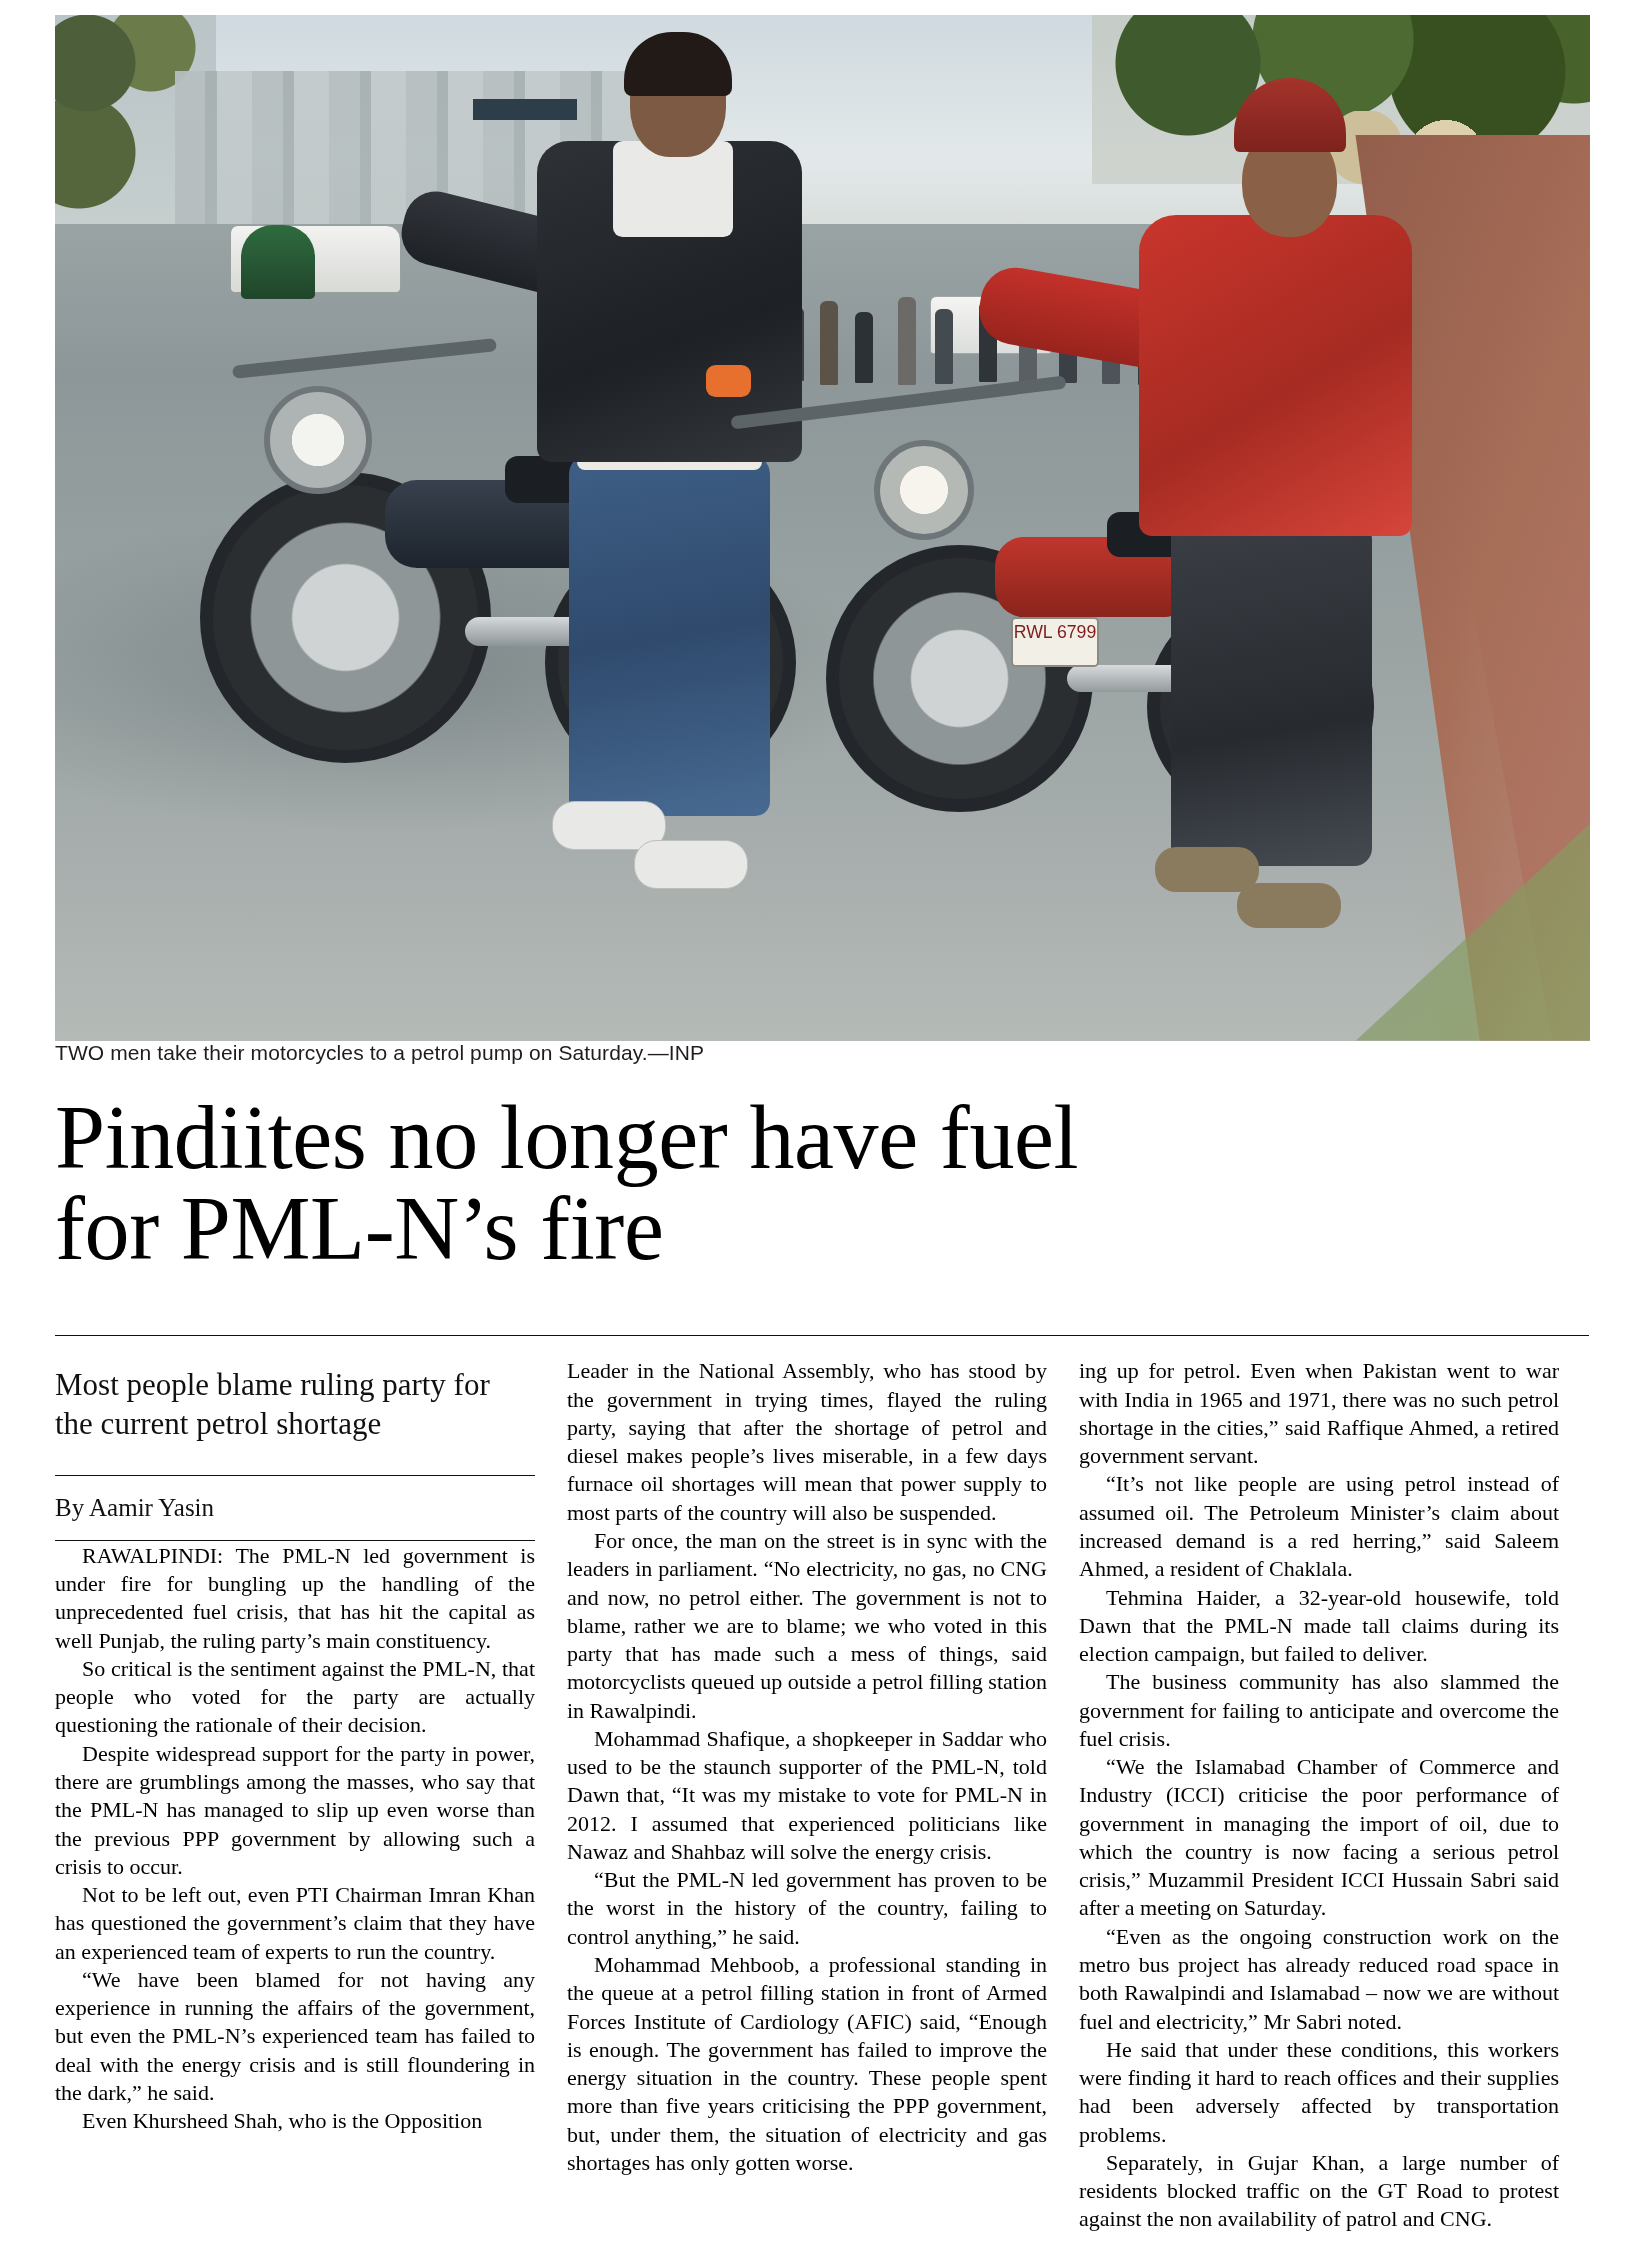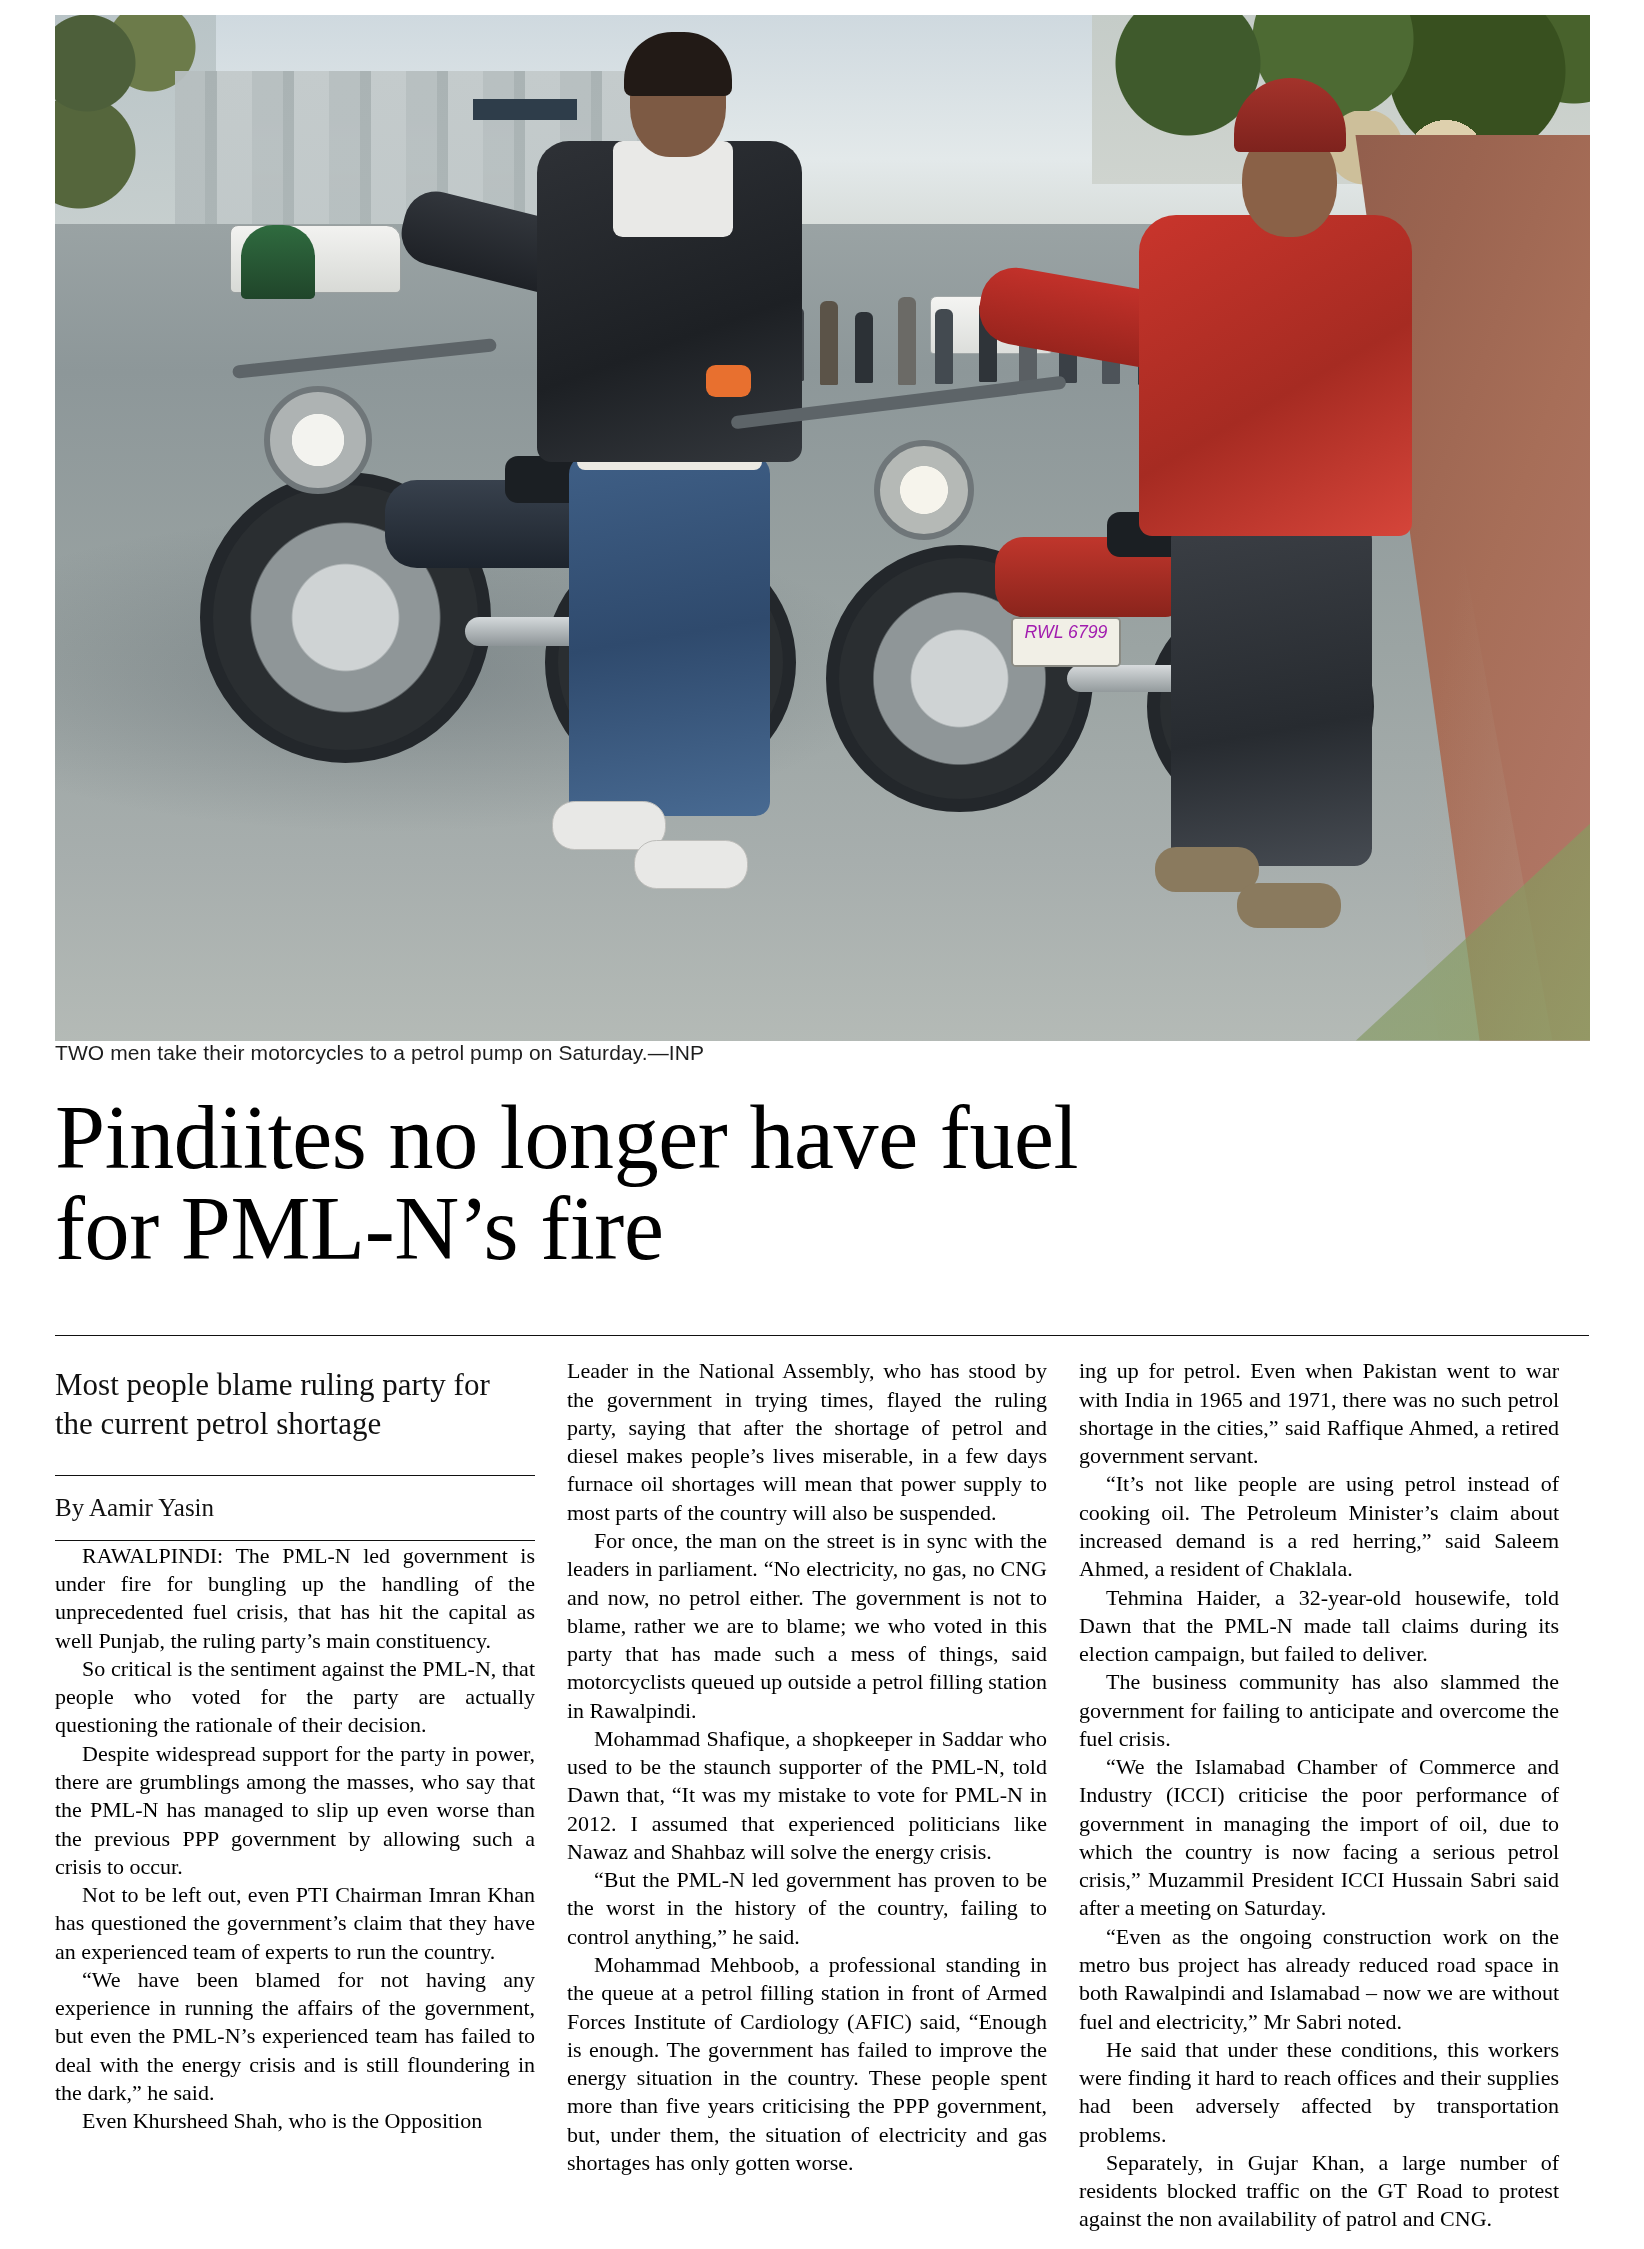--- a/index.html
+++ b/index.html
@@ -265,25 +265,25 @@
   }
   .bike-right .bar {
     position: absolute; left: -96px; top: 4.8px; width: 337px; height: 13px;
     background: #5d6468; border-radius: 6.4px; transform: rotate(-7deg);
   }
   .bike-right .mirror {
     position: absolute; left: -120px; top: -27px; width: 45px; height: 32px;
     background: #e8702f; border-radius: 9.6px;
   }
   .bike-right .plate {
-    position: absolute; left: 185px; top: 225px; width: 110px; height: 50px;
+    position: absolute; left: 185px; top: 225px; width: 88px; height: 50px;
     background: #f1efe6; border: 2.4px solid #8b8b84; border-radius: 4.8px;
     font-family: "Liberation Sans", sans-serif;
-    font-size: 17.7px; line-height: 21px; text-align: center; color: #a21caf;
-    padding-top: 3.2px; box-sizing: border-box; font-style: italic;
+    font-size: 17.7px; line-height: 21px; text-align: center; color: #7f1d1d;
+    padding-top: 3.2px; box-sizing: border-box;
   }
   .bike-right .seat {
     position: absolute; left: 281px; top: 120px; width: 201px; height: 45px;
     background: #1b1f23; border-radius: 13px;
   }
   .bike-right .exhaust {
     position: absolute; left: 241px; top: 273px; width: 209px; height: 27px;
     background: linear-gradient(#d7dbdd, #939a9c); border-radius: 14.5px;
   }
 
@@ -469,21 +469,21 @@
         <p class="body">Mohammad Shafique, a shopkeeper in Saddar who used to be the staunch supporter of the PML-N, told Dawn that, “It was my mistake to vote for PML-N in 2012. I assumed that experienced politicians like Nawaz and Shahbaz will solve the energy crisis.</p>
         <p class="body">“But the PML-N led government has proven to be the worst in the history of the country, failing to control anything,” he said.</p>
         <p class="body">Mohammad Mehboob, a professional standing in the queue at a petrol filling station in front of Armed Forces Institute of Cardiology (AFIC) said, “Enough is enough. The government has failed to improve the energy situation in the country. These people spent more than five years criticising the PPP government, but, under them, the situation of electricity and gas shortages has only gotten worse.</p>
 
       </div>
     </div>
 
     <div class="col c3">
       <div class="stack">
         <p class="body" style="text-indent:0">ing up for petrol. Even when Pakistan went to war with India in 1965 and 1971, there was no such petrol shortage in the cities,” said Raffique Ahmed, a retired government servant.</p>
-        <p class="body">“It’s not like people are using petrol instead of cooking oil. The Petroleum Minister’s claim about increased demand is a red herring,” said Saleem Ahmed, a resident of Chaklala.</p>
+        <p class="body">“It’s not like people are using petrol instead of assumed oil. The Petroleum Minister’s claim about increased demand is a red herring,” said Saleem Ahmed, a resident of Chaklala.</p>
         <p class="body">Tehmina Haider, a 32-year-old housewife, told Dawn that the PML-N made tall claims during its election campaign, but failed to deliver.</p>
         <p class="body">The business community has also slammed the government for failing to anticipate and overcome the fuel crisis.</p>
         <p class="body">“We the Islamabad Chamber of Commerce and Industry (ICCI) criticise the poor performance of government in managing the import of oil, due to which the country is now facing a serious petrol crisis,” Muzammil President ICCI Hussain Sabri said after a meeting on Saturday.</p>
         <p class="body">“Even as the ongoing construction work on the metro bus project has already reduced road space in both Rawalpindi and Islamabad – now we are without fuel and electricity,” Mr Sabri noted.</p>
         <p class="body">He said that under these conditions, this workers were finding it hard to reach offices and their supplies had been adversely affected by transportation problems.</p>
         <p class="body">Separately, in Gujar Khan, a large number of residents blocked traffic on the GT Road to protest against the non availability of patrol and CNG.</p>
       </div>
     </div>
 
   </div>

